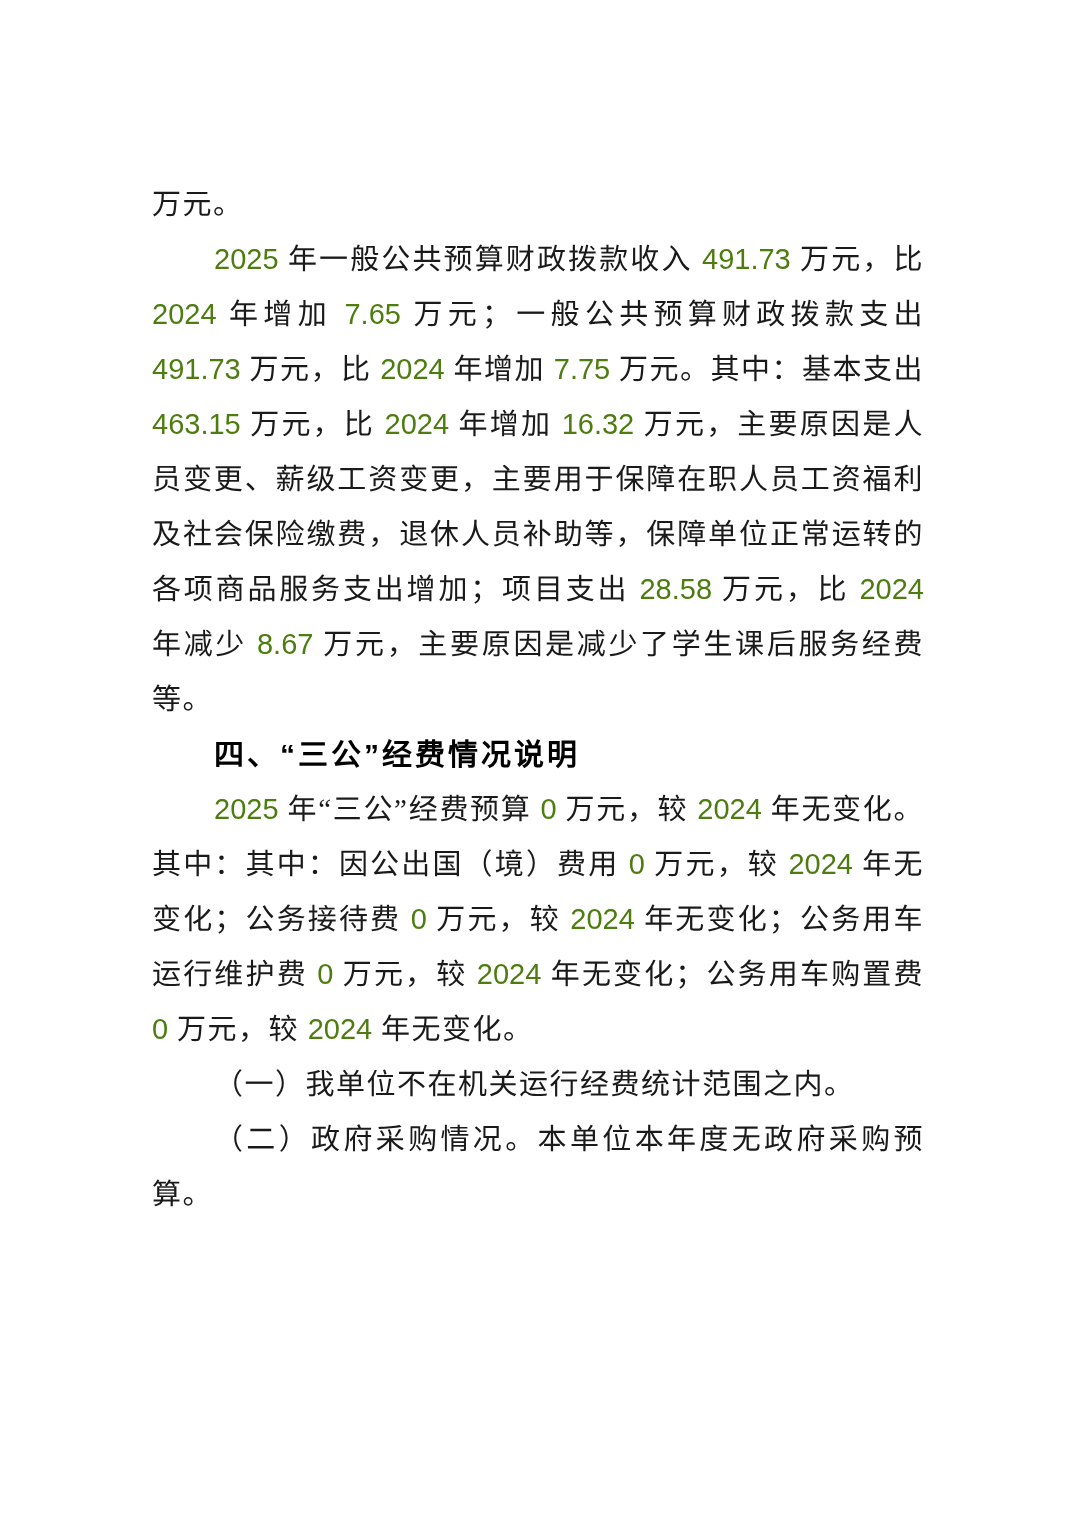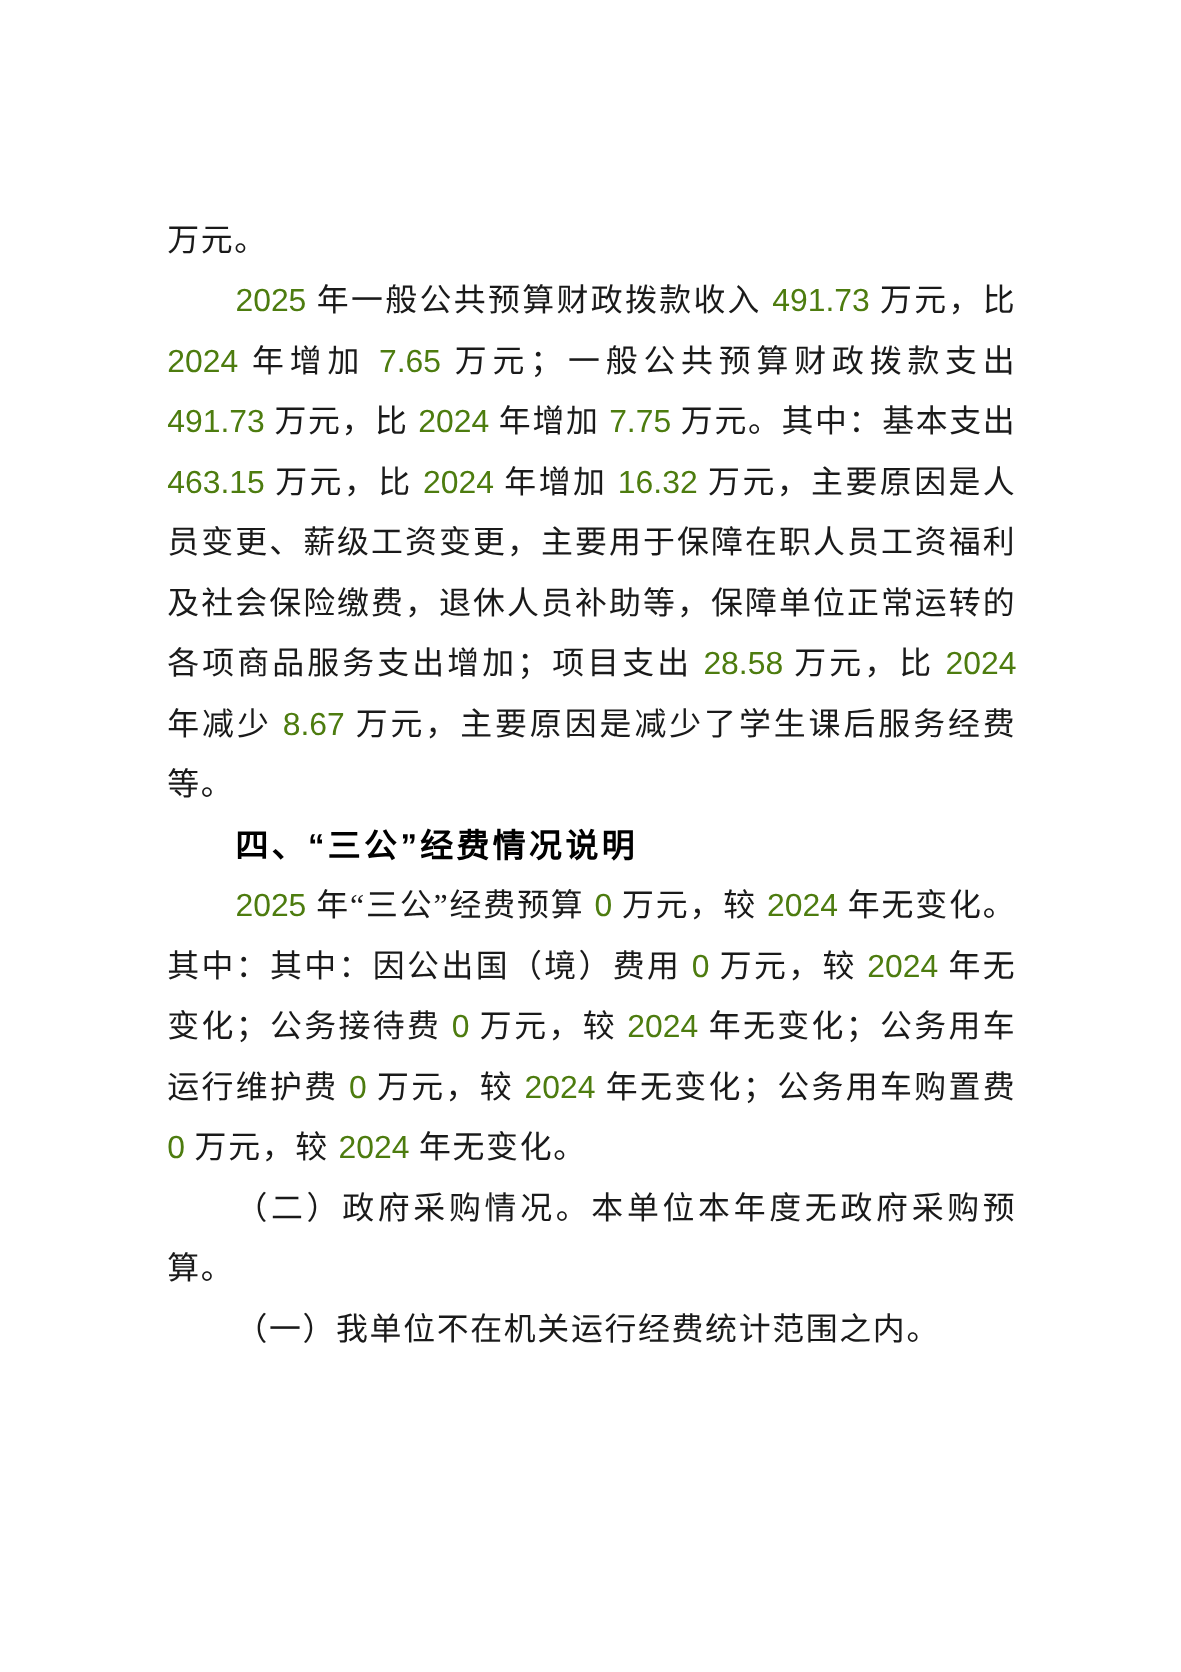--- a/index.html
+++ b/index.html
@@ -4,21 +4,21 @@
 <style>
   html, body {
     margin: 0;
     padding: 0;
     background: #ffffff;
   }
   .page {
     position: relative;
     width: 1074px;
     height: 1220px;
-    margin: 16px auto;
+    margin: 1px auto;
     background: #ffffff;
     box-sizing: border-box;
     padding: 176px 150px 0 152px;
     overflow: hidden;
     color: #141414;
   }
   .body-para {
     font-family: "Liberation Serif", "DejaVu Serif", serif;
     font-size: 29px;
     line-height: 55px;
@@ -56,17 +56,17 @@
 
 
   <p class="body-para indent"><span class="num">2025</span> 年一般公共预算财政拨款收入 <span class="num">491.73</span> 万元，比 <span class="num">2024</span> 年增加 <span class="num">7.65</span> 万元；一般公共预算财政拨款支出 <span class="num">491.73</span> 万元，比 <span class="num">2024</span> 年增加 <span class="num">7.75</span> 万元。其中：基本支出 <span class="num">463.15</span> 万元，比 <span class="num">2024</span> 年增加 <span class="num">16.32</span> 万元，主要原因是人员变更、薪级工资变更，主要用于保障在职人员工资福利及社会保险缴费，退休人员补助等，保障单位正常运转的各项商品服务支出增加；项目支出 <span class="num">28.58</span> 万元，比 <span class="num">2024</span> 年减少 <span class="num">8.67</span> 万元，主要原因是减少了学生课后服务经费等。</p>
 
 
   <h2 class="heading">四、“三公”经费情况说明</h2>
 
   <p class="body-para indent"><span class="num">2025</span> 年“三公”经费预算 <span class="num">0</span> 万元，较 <span class="num">2024</span> 年无变化。其中：其中：因公出国（境）费用 <span class="num">0</span> 万元，较 <span class="num">2024</span> 年无变化；公务接待费 <span class="num">0</span> 万元，较 <span class="num">2024</span> 年无变化；公务用车运行维护费 <span class="num">0</span> 万元，较 <span class="num">2024</span> 年无变化；公务用车购置费 <span class="num">0</span> 万元，较 <span class="num">2024</span> 年无变化。</p>
 
 
+  <p class="body-para indent">（一）我单位不在机关运行经费统计范围之内。</p>
+
   <p class="body-para indent">（二）政府采购情况。本单位本年度无政府采购预算。</p>
-
-  <p class="body-para indent">（一）我单位不在机关运行经费统计范围之内。</p>
 
 </div>
 
 </body></html>

